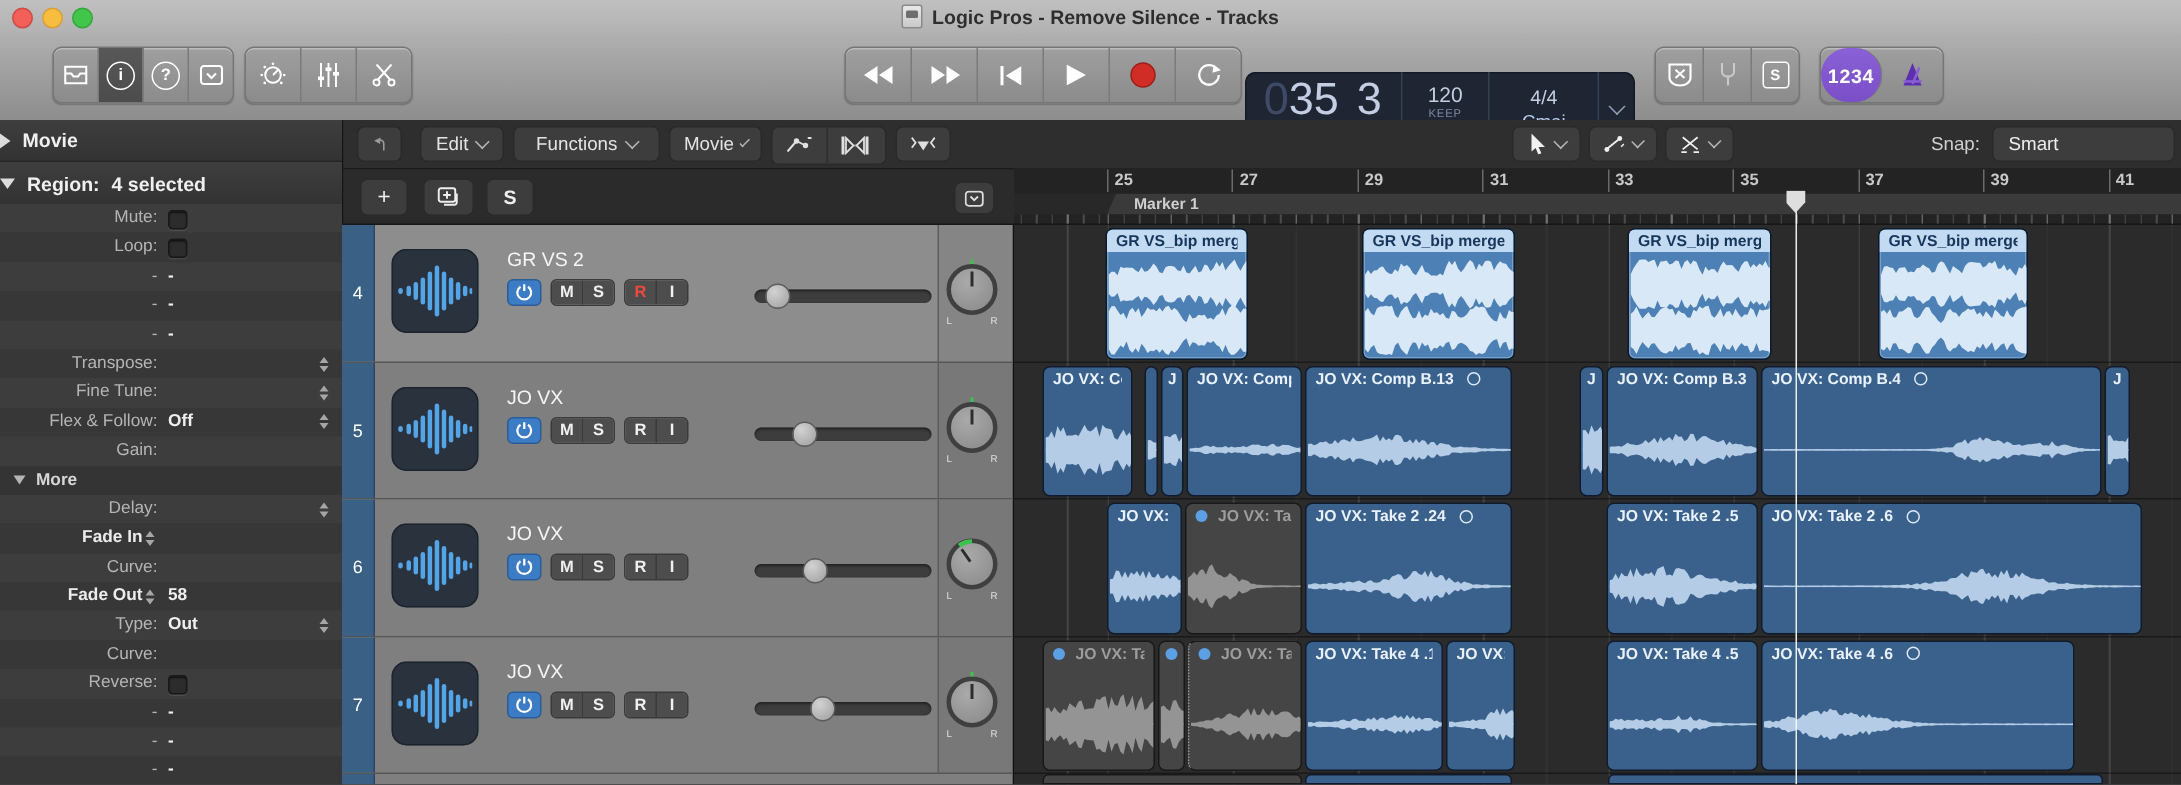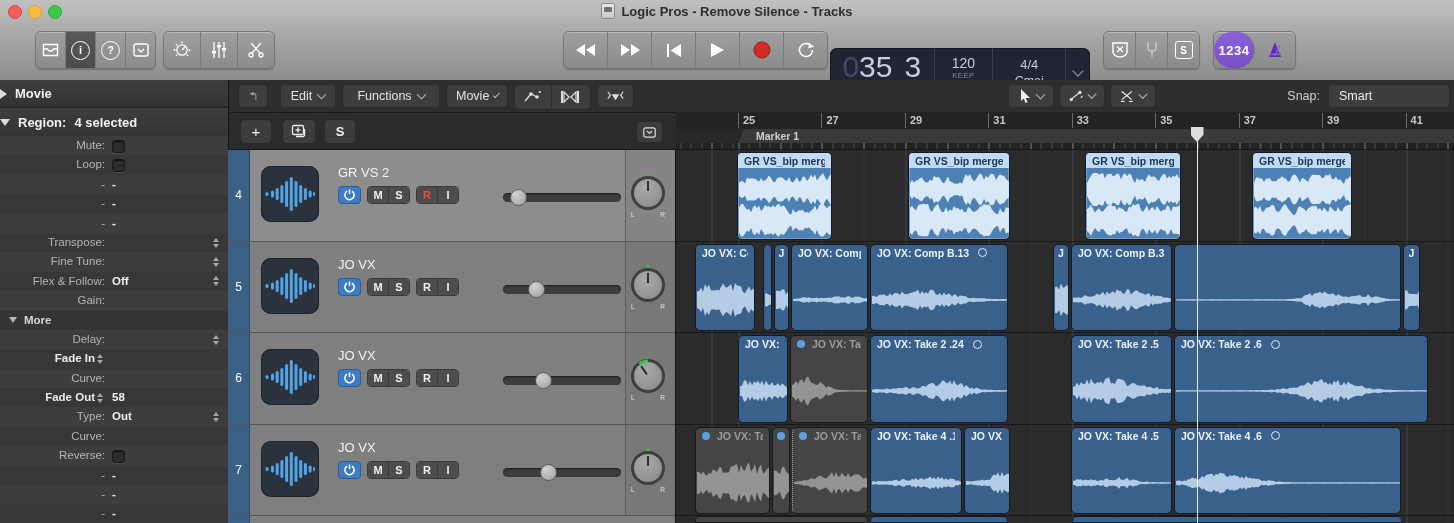--- a/index.html
+++ b/index.html
@@ -837,20 +837,24 @@
         <div class="region blue" style="left: 395px; width: 101px;">
           <div class="rtop">
             <span class="rlabel">JO VX: Comp B.3</span>
           </div>
           <div class="rwave"><svg width="99" height="69.5" viewBox="0 0 99 69.5">
               <path d="M0.0,36.8 L2.0,36.6 L4.0,36.7 L6.0,36.3 L8.0,36.9 L10.0,35.7 L12.0,34.1 L14.0,35.2 L16.0,35.4 L18.0,35.8 L20.0,35.3 L22.0,34.5 L24.0,32.4 L26.0,34.3 L28.0,32.8 L30.0,30.8 L32.0,34.3 L34.0,30.3 L36.0,33.2 L38.0,31.6 L40.0,30.3 L42.0,32.6 L44.0,28.1 L46.0,30.1 L48.0,30.0 L50.0,33.1 L52.0,31.9 L54.0,28.2 L56.0,28.4 L58.0,33.4 L60.0,31.5 L62.0,29.8 L64.0,29.6 L66.0,31.0 L68.0,32.1 L70.0,32.6 L72.0,33.8 L74.0,33.1 L76.0,32.1 L78.0,35.8 L80.0,33.4 L82.0,35.4 L84.0,34.6 L86.0,35.2 L88.0,35.1 L90.0,36.4 L92.0,36.7 L94.0,36.4 L96.0,37.0 L98.0,37.6 L98.0,40.2 L96.0,40.9 L94.0,41.4 L92.0,41.2 L90.0,41.4 L88.0,42.7 L86.0,42.6 L84.0,43.2 L82.0,42.4 L80.0,44.5 L78.0,42.0 L76.0,45.7 L74.0,44.7 L72.0,44.1 L70.0,45.2 L68.0,45.7 L66.0,46.8 L64.0,48.3 L62.0,48.0 L60.0,46.3 L58.0,44.4 L56.0,49.4 L54.0,49.7 L52.0,45.9 L50.0,44.7 L48.0,47.8 L46.0,47.7 L44.0,49.7 L42.0,45.2 L40.0,47.5 L38.0,46.3 L36.0,44.6 L34.0,47.6 L32.0,43.6 L30.0,47.0 L28.0,45.0 L26.0,43.5 L24.0,45.4 L22.0,43.3 L20.0,42.5 L18.0,42.0 L16.0,42.4 L14.0,42.6 L12.0,43.7 L10.0,42.2 L8.0,41.0 L6.0,41.6 L4.0,41.2 L2.0,41.2 L0.0,41.1 Z" fill="#b4cce5"></path>
               <rect x="0" y="38.4" width="99" height="1" fill="#b4cce5" opacity="0.85"></rect>
             </svg></div>
         </div>
         <div class="region blue" style="left: 498px; width: 227px;">
+          <div class="rtop">
+            <span class="rlabel">JO VX: Comp B.4</span>
+            <span class="rcirc"></span>
+          </div>
           <div class="rwave"><svg width="225" height="69.5" viewBox="0 0 225 69.5">
               <path d="M0.0,38.7 L2.0,38.7 L4.0,38.6 L6.0,38.4 L8.0,38.5 L10.0,38.6 L12.0,38.4 L14.0,38.5 L16.0,38.4 L18.0,38.4 L20.0,38.6 L22.0,38.4 L24.0,38.4 L26.0,38.5 L28.0,38.6 L30.0,38.5 L32.0,38.7 L34.0,38.5 L36.0,38.4 L38.0,38.5 L40.0,38.6 L42.0,38.5 L44.0,38.5 L46.0,38.5 L48.0,38.6 L50.0,38.6 L52.0,38.6 L54.0,38.5 L56.0,38.6 L58.0,38.5 L60.0,38.6 L62.0,38.4 L64.0,38.6 L66.0,38.4 L68.0,38.5 L70.0,38.6 L72.0,38.6 L74.0,38.6 L76.0,38.7 L78.0,38.5 L80.0,38.4 L82.0,38.5 L84.0,38.6 L86.0,38.5 L88.0,38.6 L90.0,38.5 L92.0,38.5 L94.0,38.7 L96.0,38.5 L98.0,38.5 L100.0,38.6 L102.0,38.5 L104.0,38.4 L106.0,38.5 L108.0,38.6 L110.0,38.4 L112.0,38.1 L114.0,38.1 L116.0,37.8 L118.0,37.8 L120.0,37.4 L122.0,37.1 L124.0,37.4 L126.0,37.1 L128.0,34.8 L130.0,34.0 L132.0,33.8 L134.0,31.9 L136.0,35.0 L138.0,32.8 L140.0,32.0 L142.0,32.1 L144.0,30.4 L146.0,32.8 L148.0,30.8 L150.0,31.5 L152.0,32.9 L154.0,33.2 L156.0,32.3 L158.0,33.1 L160.0,34.9 L162.0,33.3 L164.0,34.2 L166.0,35.6 L168.0,35.7 L170.0,35.2 L172.0,36.2 L174.0,35.7 L176.0,35.1 L178.0,35.2 L180.0,34.8 L182.0,34.6 L184.0,34.1 L186.0,36.0 L188.0,35.8 L190.0,36.1 L192.0,33.2 L194.0,35.6 L196.0,36.7 L198.0,35.8 L200.0,35.3 L202.0,35.7 L204.0,36.3 L206.0,37.0 L208.0,37.1 L210.0,37.8 L212.0,37.7 L214.0,38.2 L216.0,38.2 L218.0,38.4 L220.0,38.2 L222.0,38.6 L224.0,38.4 L224.0,39.4 L222.0,39.2 L220.0,39.6 L218.0,39.5 L216.0,39.6 L214.0,39.7 L212.0,40.1 L210.0,40.0 L208.0,40.7 L206.0,40.9 L204.0,41.6 L202.0,42.1 L200.0,42.6 L198.0,42.0 L196.0,41.2 L194.0,42.3 L192.0,44.7 L190.0,41.8 L188.0,42.0 L186.0,41.8 L184.0,43.7 L182.0,43.2 L180.0,43.0 L178.0,42.6 L176.0,42.7 L174.0,42.2 L172.0,41.6 L170.0,42.6 L168.0,42.1 L166.0,42.3 L164.0,43.6 L162.0,44.6 L160.0,42.9 L158.0,44.7 L156.0,45.5 L154.0,44.6 L152.0,44.9 L150.0,46.3 L148.0,47.0 L146.0,45.1 L144.0,47.4 L142.0,45.7 L140.0,45.8 L138.0,45.0 L136.0,42.8 L134.0,45.9 L132.0,44.1 L130.0,43.8 L128.0,43.0 L126.0,40.7 L124.0,40.4 L122.0,40.8 L120.0,40.4 L118.0,40.0 L116.0,40.1 L114.0,39.8 L112.0,39.8 L110.0,39.5 L108.0,39.3 L106.0,39.3 L104.0,39.4 L102.0,39.3 L100.0,39.2 L98.0,39.4 L96.0,39.4 L94.0,39.2 L92.0,39.4 L90.0,39.4 L88.0,39.3 L86.0,39.3 L84.0,39.2 L82.0,39.4 L80.0,39.4 L78.0,39.4 L76.0,39.2 L74.0,39.2 L72.0,39.2 L70.0,39.2 L68.0,39.3 L66.0,39.4 L64.0,39.2 L62.0,39.4 L60.0,39.2 L58.0,39.4 L56.0,39.2 L54.0,39.4 L52.0,39.3 L50.0,39.3 L48.0,39.3 L46.0,39.3 L44.0,39.4 L42.0,39.4 L40.0,39.3 L38.0,39.3 L36.0,39.4 L34.0,39.4 L32.0,39.2 L30.0,39.3 L28.0,39.2 L26.0,39.4 L24.0,39.4 L22.0,39.4 L20.0,39.2 L18.0,39.4 L16.0,39.4 L14.0,39.3 L12.0,39.5 L10.0,39.2 L8.0,39.3 L6.0,39.4 L4.0,39.2 L2.0,39.2 L0.0,39.2 Z" fill="#b4cce5"></path>
               <rect x="0" y="38.4" width="225" height="1" fill="#b4cce5" opacity="0.85"></rect>
             </svg></div>
         </div>
         <div class="region blue" style="left: 727px; width: 17px;">
           <div class="rtop centered">
             <span class="rlabel">J</span>
           </div>
           <div class="rwave"><svg width="15" height="69.5" viewBox="0 0 15 69.5">
@@ -959,21 +963,21 @@
         </div>
         <div class="region blue" style="left: 395px; width: 101px;">
           <div class="rtop">
             <span class="rlabel">JO VX: Take 4 .5</span>
           </div>
           <div class="rwave"><svg width="99" height="69.5" viewBox="0 0 99 69.5">
               <path d="M0.0,36.8 L2.0,36.7 L4.0,35.1 L6.0,35.8 L8.0,35.2 L10.0,36.6 L12.0,35.8 L14.0,36.1 L16.0,36.3 L18.0,35.2 L20.0,36.3 L22.0,35.7 L24.0,37.0 L26.0,36.7 L28.0,35.8 L30.0,36.8 L32.0,35.1 L34.0,34.6 L36.0,36.1 L38.0,36.0 L40.0,36.2 L42.0,35.9 L44.0,35.3 L46.0,33.0 L48.0,35.8 L50.0,35.8 L52.0,35.5 L54.0,33.5 L56.0,36.2 L58.0,36.5 L60.0,35.2 L62.0,36.1 L64.0,36.2 L66.0,37.2 L68.0,37.7 L70.0,37.9 L72.0,37.7 L74.0,37.6 L76.0,38.2 L78.0,38.4 L80.0,38.1 L82.0,38.3 L84.0,38.5 L86.0,38.5 L88.0,38.2 L90.0,38.2 L92.0,38.4 L94.0,38.4 L96.0,38.4 L98.0,38.5 L98.0,39.3 L96.0,39.4 L94.0,39.4 L92.0,39.5 L90.0,39.6 L88.0,39.7 L86.0,39.4 L84.0,39.3 L82.0,39.6 L80.0,39.7 L78.0,39.4 L76.0,39.7 L74.0,40.2 L72.0,40.2 L70.0,40.0 L68.0,40.1 L66.0,40.6 L64.0,41.7 L62.0,41.7 L60.0,42.7 L58.0,41.4 L56.0,41.6 L54.0,44.3 L52.0,42.3 L50.0,42.0 L48.0,42.0 L46.0,44.8 L44.0,42.5 L42.0,42.0 L40.0,41.6 L38.0,41.9 L36.0,41.7 L34.0,43.2 L32.0,42.7 L30.0,41.0 L28.0,42.1 L26.0,41.2 L24.0,40.9 L22.0,42.1 L20.0,41.5 L18.0,42.6 L16.0,41.5 L14.0,41.7 L12.0,42.0 L10.0,41.2 L8.0,42.6 L6.0,42.0 L4.0,42.7 L2.0,41.1 L0.0,41.0 Z" fill="#b4cce5"></path>
               <rect x="0" y="38.4" width="99" height="1" fill="#b4cce5" opacity="0.85"></rect>
             </svg></div>
         </div>
-        <div class="region blue" style="left: 498px; width: 227px;">
+        <div class="region blue" style="left: 498px; width: 209px;">
           <div class="rtop">
             <span class="rlabel">JO VX: Take 4 .6</span>
             <span class="rcirc"></span>
           </div>
           <div class="rwave"><svg width="225" height="69.5" viewBox="0 0 225 69.5">
               <path d="M0.0,37.0 L2.0,36.7 L4.0,36.4 L6.0,37.5 L8.0,36.5 L10.0,37.0 L12.0,35.3 L14.0,35.2 L16.0,33.5 L18.0,34.2 L20.0,34.4 L22.0,35.5 L24.0,34.7 L26.0,32.1 L28.0,33.4 L30.0,31.1 L32.0,30.5 L34.0,30.0 L36.0,29.8 L38.0,32.3 L40.0,29.8 L42.0,30.8 L44.0,28.4 L46.0,29.5 L48.0,29.4 L50.0,32.3 L52.0,33.0 L54.0,31.1 L56.0,32.2 L58.0,30.8 L60.0,32.0 L62.0,32.1 L64.0,34.3 L66.0,32.5 L68.0,34.7 L70.0,31.8 L72.0,34.3 L74.0,33.8 L76.0,34.8 L78.0,34.3 L80.0,35.0 L82.0,34.7 L84.0,35.8 L86.0,37.1 L88.0,36.4 L90.0,37.2 L92.0,36.2 L94.0,36.5 L96.0,36.8 L98.0,37.0 L100.0,37.9 L102.0,37.5 L104.0,37.6 L106.0,38.0 L108.0,37.9 L110.0,38.3 L112.0,38.0 L114.0,38.3 L116.0,38.5 L118.0,38.4 L120.0,38.5 L122.0,38.4 L124.0,38.5 L126.0,38.4 L128.0,38.6 L130.0,38.6 L132.0,38.3 L134.0,38.4 L136.0,38.4 L138.0,38.6 L140.0,38.6 L142.0,38.4 L144.0,38.6 L146.0,38.4 L148.0,38.4 L150.0,38.4 L152.0,38.6 L154.0,38.4 L156.0,38.5 L158.0,38.5 L160.0,38.6 L162.0,38.4 L164.0,38.4 L166.0,38.4 L168.0,38.6 L170.0,38.5 L172.0,38.6 L174.0,38.4 L176.0,38.4 L178.0,38.6 L180.0,38.5 L182.0,38.5 L184.0,38.5 L186.0,38.6 L188.0,38.4 L190.0,38.5 L192.0,38.6 L194.0,38.6 L196.0,38.4 L198.0,38.5 L200.0,38.5 L202.0,38.6 L204.0,38.5 L206.0,38.4 L208.0,38.6 L210.0,38.7 L212.0,38.4 L214.0,38.6 L216.0,38.5 L218.0,38.5 L220.0,38.4 L222.0,38.5 L224.0,38.6 L224.0,39.2 L222.0,39.3 L220.0,39.5 L218.0,39.3 L216.0,39.3 L214.0,39.3 L212.0,39.4 L210.0,39.2 L208.0,39.2 L206.0,39.4 L204.0,39.3 L202.0,39.2 L200.0,39.3 L198.0,39.4 L196.0,39.4 L194.0,39.2 L192.0,39.3 L190.0,39.3 L188.0,39.5 L186.0,39.2 L184.0,39.3 L182.0,39.4 L180.0,39.3 L178.0,39.3 L176.0,39.4 L174.0,39.4 L172.0,39.2 L170.0,39.3 L168.0,39.3 L166.0,39.5 L164.0,39.4 L162.0,39.5 L160.0,39.2 L158.0,39.4 L156.0,39.3 L154.0,39.4 L152.0,39.3 L150.0,39.4 L148.0,39.4 L146.0,39.4 L144.0,39.2 L142.0,39.4 L140.0,39.3 L138.0,39.2 L136.0,39.4 L134.0,39.5 L132.0,39.5 L130.0,39.2 L128.0,39.2 L126.0,39.4 L124.0,39.4 L122.0,39.4 L120.0,39.4 L118.0,39.5 L116.0,39.4 L114.0,39.5 L112.0,39.9 L110.0,39.6 L108.0,39.9 L106.0,39.9 L104.0,40.3 L102.0,40.3 L100.0,39.9 L98.0,40.8 L96.0,41.0 L94.0,41.3 L92.0,41.7 L90.0,40.7 L88.0,41.4 L86.0,40.7 L84.0,42.1 L82.0,43.2 L80.0,42.9 L78.0,43.5 L76.0,43.0 L74.0,44.0 L72.0,43.6 L70.0,46.1 L68.0,43.2 L66.0,45.3 L64.0,43.5 L62.0,45.7 L60.0,45.8 L58.0,47.0 L56.0,45.6 L54.0,46.7 L52.0,44.8 L50.0,45.5 L48.0,48.5 L46.0,48.4 L44.0,49.4 L42.0,47.0 L40.0,48.1 L38.0,45.6 L36.0,48.0 L34.0,47.8 L32.0,47.3 L30.0,46.8 L28.0,44.4 L26.0,45.7 L24.0,43.2 L22.0,42.4 L20.0,43.4 L18.0,43.7 L16.0,44.3 L14.0,42.7 L12.0,42.6 L10.0,40.9 L8.0,41.3 L6.0,40.3 L4.0,41.5 L2.0,41.1 L0.0,40.8 Z" fill="#b4cce5"></path>
               <rect x="0" y="38.4" width="225" height="1" fill="#b4cce5" opacity="0.85"></rect>
             </svg></div>
         </div>
       </div>

